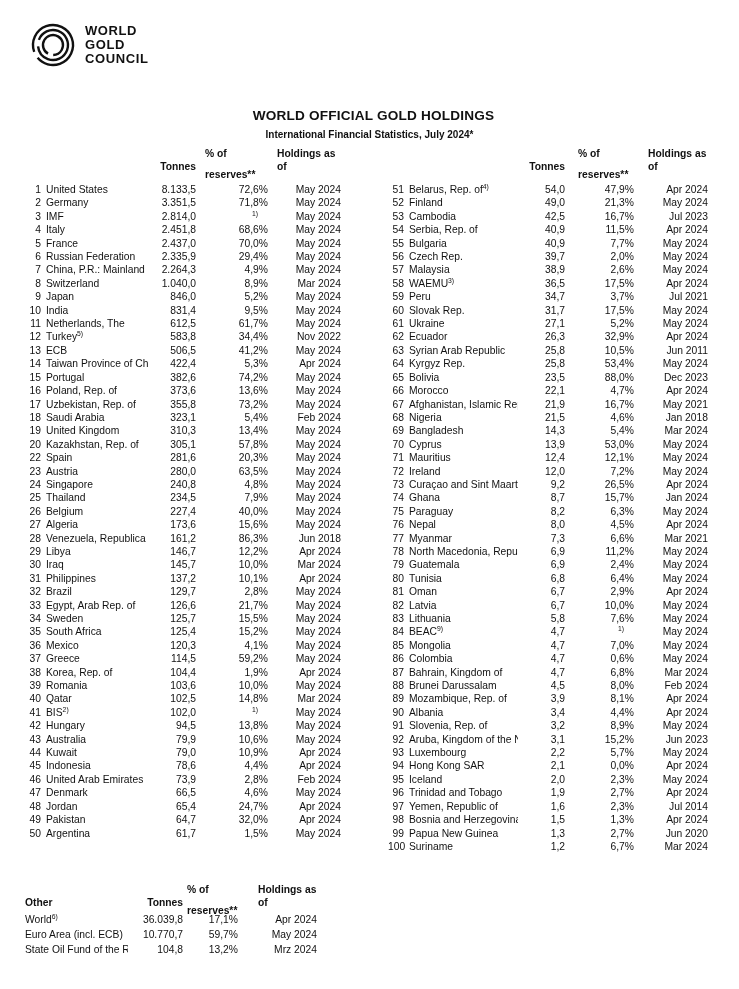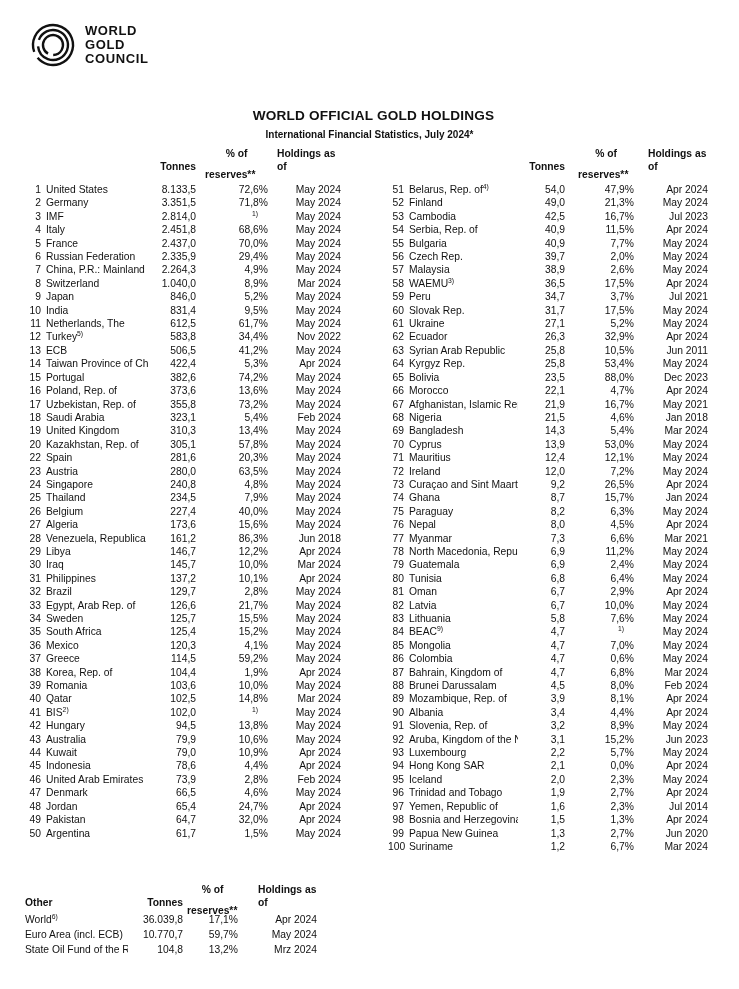--- a/index.html
+++ b/index.html
@@ -17,21 +17,21 @@
   .page-title{font-size:13.6px;font-weight:bold;letter-spacing:0.2px;padding-left:8px;}
   .page-subtitle{font-size:10px;font-weight:bold;margin-top:6px;}
   
   .htable{position:absolute;top:148px;font-size:10.3px;}
   .htable.left{left:25px;width:316px;}
   .htable.right{left:388px;width:320px;}
   .thead{display:grid;grid-template-rows:13px 14px;font-weight:bold;margin-bottom:8px;}
   .left  .thead{grid-template-columns:16px 109px 46px 72px 73px;}
   .right .thead{grid-template-columns:16px 114px 47px 69px 74px;}
   .h-tonnes{grid-row:2;grid-column:3;text-align:right;}
-  .h-pct1{grid-row:1;grid-column:4;padding-left:9px;text-align:center;}
+  .h-pct1{grid-row:1;grid-column:4;padding-left:9px;}
   .h-pct2{grid-row:2;grid-column:4;padding-left:9px;margin-top:8px;}
   .h-hold1{grid-row:1;grid-column:5;padding-left:9px;}
   .h-hold2{grid-row:2;grid-column:5;padding-left:9px;}
   .right .h-pct1,.right .h-pct2{padding-left:13px;}
   .right .h-hold1,.right .h-hold2{padding-left:14px;}
   .trow{display:grid;height:13.42px;line-height:13.42px;white-space:nowrap;}
   .left  .trow{grid-template-columns:16px 109px 46px 72px 73px;}
   .right .trow{grid-template-columns:16px 114px 47px 69px 74px;}
   .c-rank{text-align:right;}
   .c-name{padding-left:5px;overflow:hidden;}

